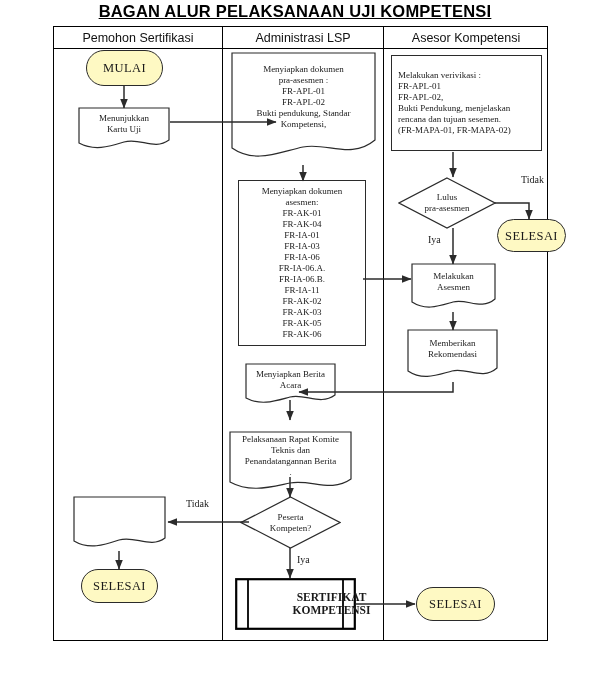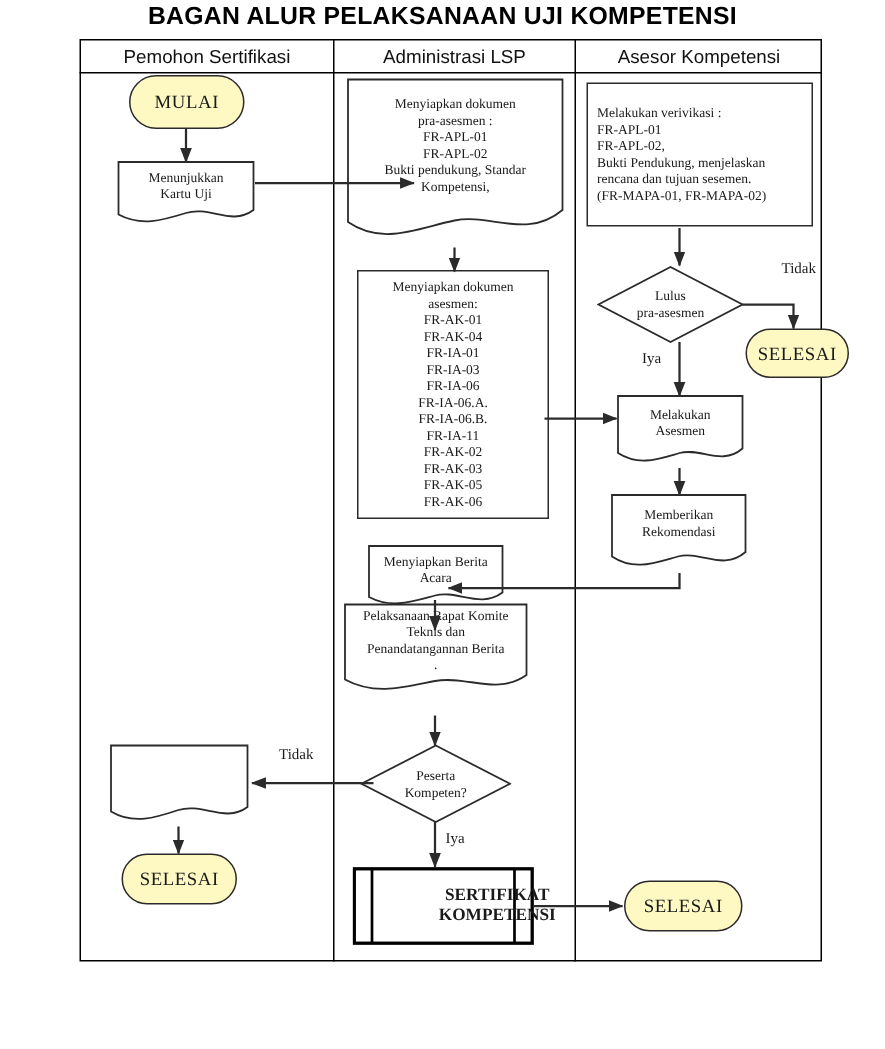--- a/index.html
+++ b/index.html
@@ -18,20 +18,21 @@
   .title{
     position:absolute;
     left:0; top:0; width:590px;
     text-align:center;
     font-family:"Liberation Sans", sans-serif;
     font-weight:bold;
     font-size:16.5px;
     letter-spacing:.2px;
     color:#000;
     white-space:nowrap;
+    text-decoration:underline;
   }
 
   
   .frame{
     position:absolute;
     left:53px; top:26px;
     width:495px; height:615px;
     border:1.6px solid #000;
     box-sizing:border-box;
   }
@@ -252,21 +253,21 @@
   <div class="node doc" style="left:245px; top:363px; width:91px; height:44px;">
     <svg viewBox="0 0 91 44" preserveAspectRatio="none">
       <path d="M1,1 L90,1 L90,32 C75,43 60,30 45,34 C30,38 16,43 1,35 Z" fill="#ffffff" stroke="#2b2b2b" stroke-width="1.2"></path>
     </svg>
     <div class="inner" style="height:33px;">
       <div class="txt">Menyiapkan Berita
 Acara</div>
     </div>
   </div>
 
-  <div class="node doc" style="left:229px; top:402px; width:123px; height:62px;text-decoration:underline;">
+  <div class="node doc" style="left:229px; top:431px; width:123px; height:62px;text-decoration:underline;">
     <svg viewBox="0 0 123 62" preserveAspectRatio="none">
       <path d="M1,1 L122,1 L122,48 C102,62 82,48 61,52 C41,56 21,62 1,51 Z" fill="#ffffff" stroke="#2b2b2b" stroke-width="1.2"></path>
     </svg>
     <div class="inner" style="height:50px;">
       <div class="txt">Pelaksanaan Rapat Komite
 Teknis dan
 Penandatangannan Berita
 .</div>
     </div>
   </div>

